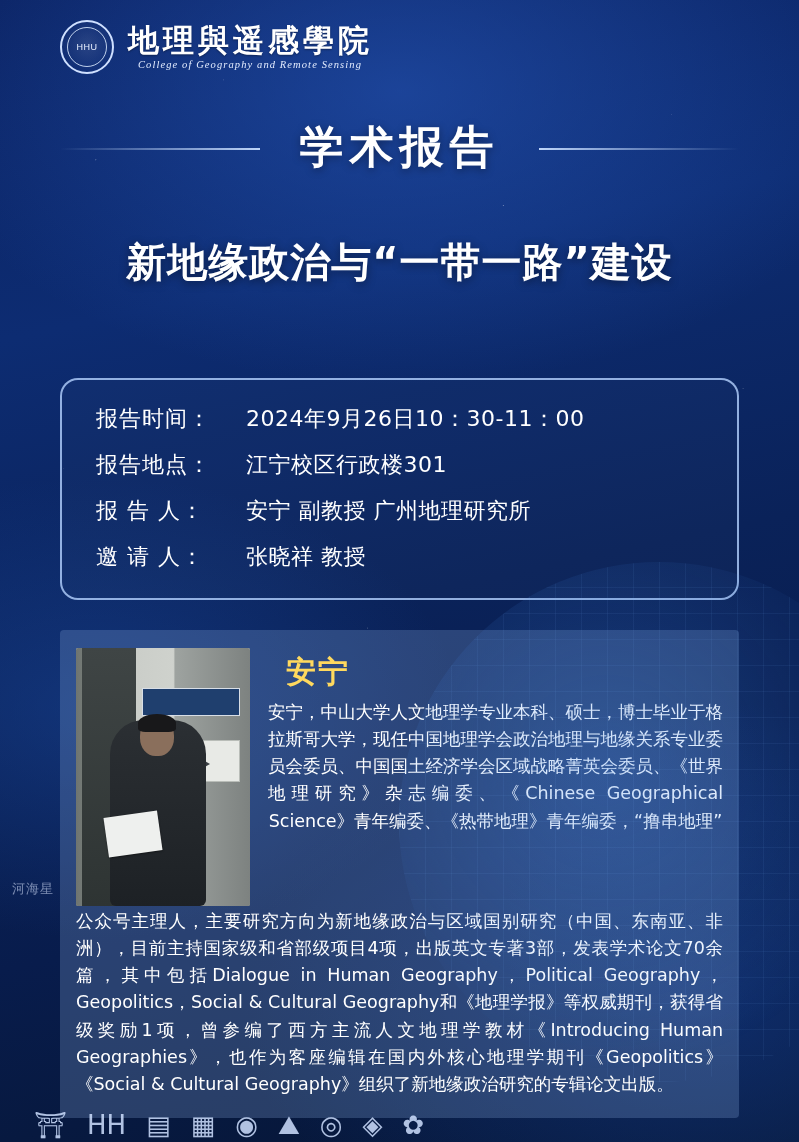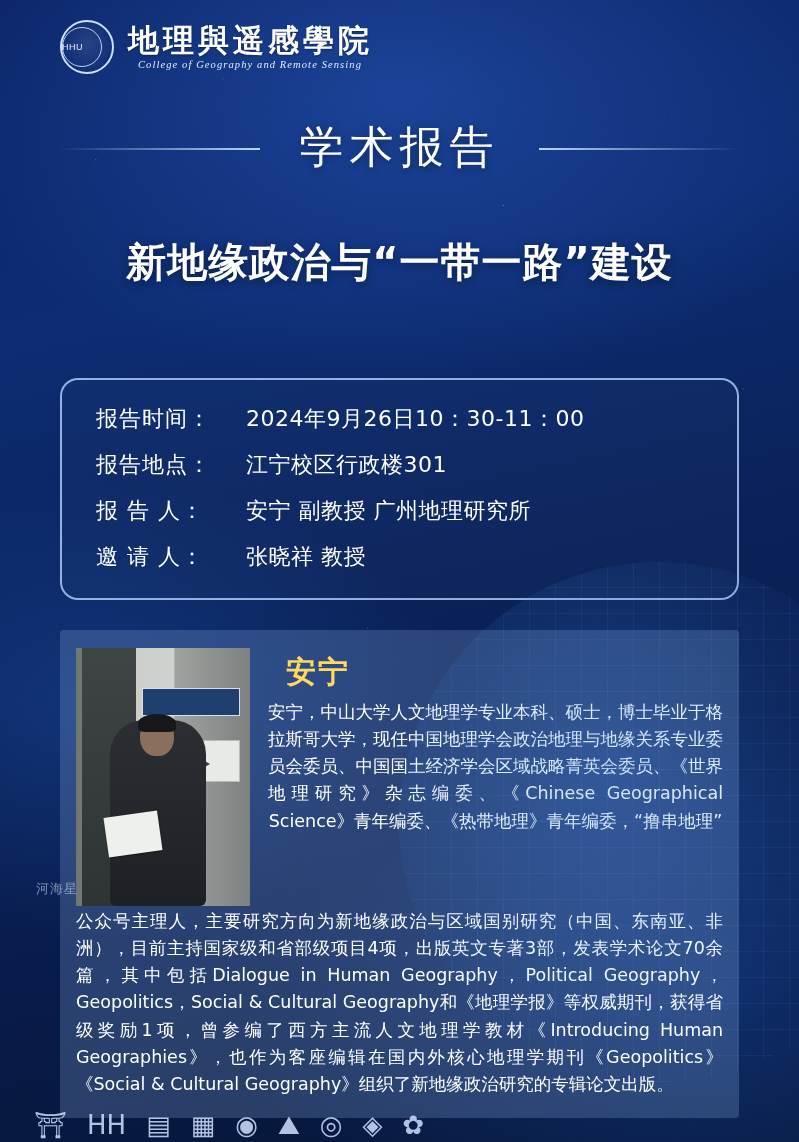--- a/index.html
+++ b/index.html
@@ -63,20 +63,21 @@
     align-items: center;
     gap: 14px;
   }
   .logo-mark {
     width: 54px;
     height: 54px;
     border-radius: 50%;
     border: 2px solid #cfe0ff;
     display: flex;
     align-items: center;
+    justify-content: center;
     box-sizing: border-box;
     position: relative;
     flex: none;
     background: radial-gradient(circle at 50% 45%, rgba(255,255,255,0.10), rgba(255,255,255,0) 70%);
   }
   .logo-mark::before {
     content: "";
     position: absolute;
     width: 38px;
     height: 38px;
@@ -127,21 +128,21 @@
   }
   .title-band .rule.left { left: 60px; }
   .title-band .rule.right {
     right: 60px;
     background: linear-gradient(270deg, rgba(190,215,255,0) 0%, rgba(200,222,255,0.95) 100%);
   }
   .main-kicker {
     display: inline-block;
     font-family: "DejaVu Sans", sans-serif;
     font-size: 44px;
-    font-weight: normal;
+    font-weight: bold;
     color: #ffffff;
     letter-spacing: 6px;
     padding: 0 24px;
     text-shadow: 0 2px 8px rgba(0,0,0,0.4);
   }
   .poster-title {
     margin-top: 58px;
     text-align: center;
     font-family: "DejaVu Sans", sans-serif;
     font-size: 40px;
@@ -303,21 +304,21 @@
     opacity: 0.85;
   }
   .orn {
     color: #cfe0ff;
     font-size: 26px;
     line-height: 1;
     font-family: "DejaVu Sans", sans-serif;
   }
   .watermark {
     position: absolute;
-    left: 36px;
+    left: 12px;
     top: 880px;
     font-family: "DejaVu Sans", sans-serif;
     font-size: 13px;
     color: rgba(220,232,255,0.55);
     letter-spacing: 1px;
   }
 </style>
 </head>
 <body>
 

